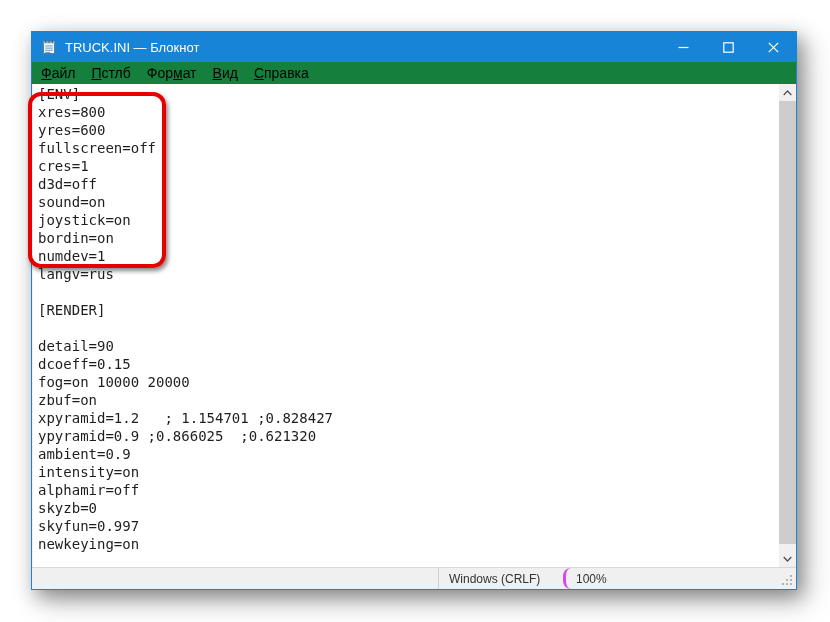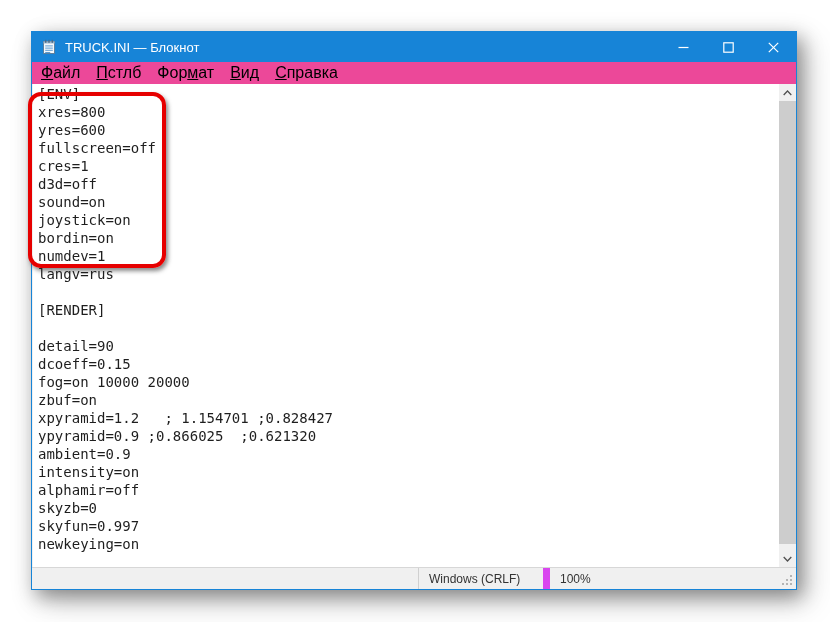--- a/index.html
+++ b/index.html
@@ -26,22 +26,22 @@
     flex:0 0 30px;color:#fff;
   }
   .app-icon{width:16px;height:16px;margin:0 8px 0 9px;flex:0 0 16px;}
   .title-text{font-size:13px;color:#ffffff;white-space:nowrap;}
   .tb-spacer{flex:1;}
   .tb-btn{width:45px;height:30px;display:flex;align-items:center;justify-content:center;}
   .tb-btn svg{display:block;}
 
   
   .menubar{
-    height:22px;flex:0 0 22px;background:#ec4899;display:flex;align-items:center;
-    font-size:16px;color:#000;padding-left:1px;
+    height:22px;flex:0 0 22px;background:#15803d;display:flex;align-items:center;
+    font-size:14px;color:#000;padding-left:1px;
   }
   .menu-item{padding:3px 8px;white-space:nowrap;}
   .menu-item .mn{text-decoration:underline;}
 
   
   .main{flex:1 1 auto;position:relative;background:#ffffff;overflow:hidden;
     border-left:1px solid #f0f0f0;}
   .editor{
     position:absolute;left:0;top:0;right:17px;bottom:0;
     font-family:"DejaVu Sans Mono","Liberation Mono",monospace;
@@ -58,23 +58,23 @@
   .sb-down{bottom:0;}
   .sb-thumb{position:absolute;left:0;top:17px;width:17px;height:443px;background:#cdcdcd;}
 
   
   .statusbar{
     flex:0 0 22px;height:22px;background:#f0f0f0;border-top:1px solid #d7d7d7;
     display:flex;align-items:stretch;font-size:12px;color:#333;position:relative;
   }
   .sb-seg{display:flex;align-items:center;padding-left:10px;white-space:nowrap;}
   .seg-empty{width:386px;padding-left:0;}
-  .seg-eol{width:125px;border-left:1px solid #d0d0d0;}
+  .seg-eol{width:125px;border-left:1px solid #d0d0d0;margin-left:20px;}
   .seg-cursor{width:122px;border-left:1px solid #d0d0d0;}
-  .seg-zoom{flex:1;border-left:7px solid #d946ef;}
+  .seg-zoom{flex:1;border-left:3px solid #d946ef;border-radius:8px;}
   .resize-grip{position:absolute;right:2px;bottom:2px;}
 
   
   .annotation{
     position:absolute;left:28px;top:92px;width:138px;height:176px;
     border:4px solid var(--annot);border-radius:13px;
     box-shadow:2px 3px 4px rgba(40,40,40,0.55);
     pointer-events:none;z-index:10;background:transparent;
   }
 </style>

